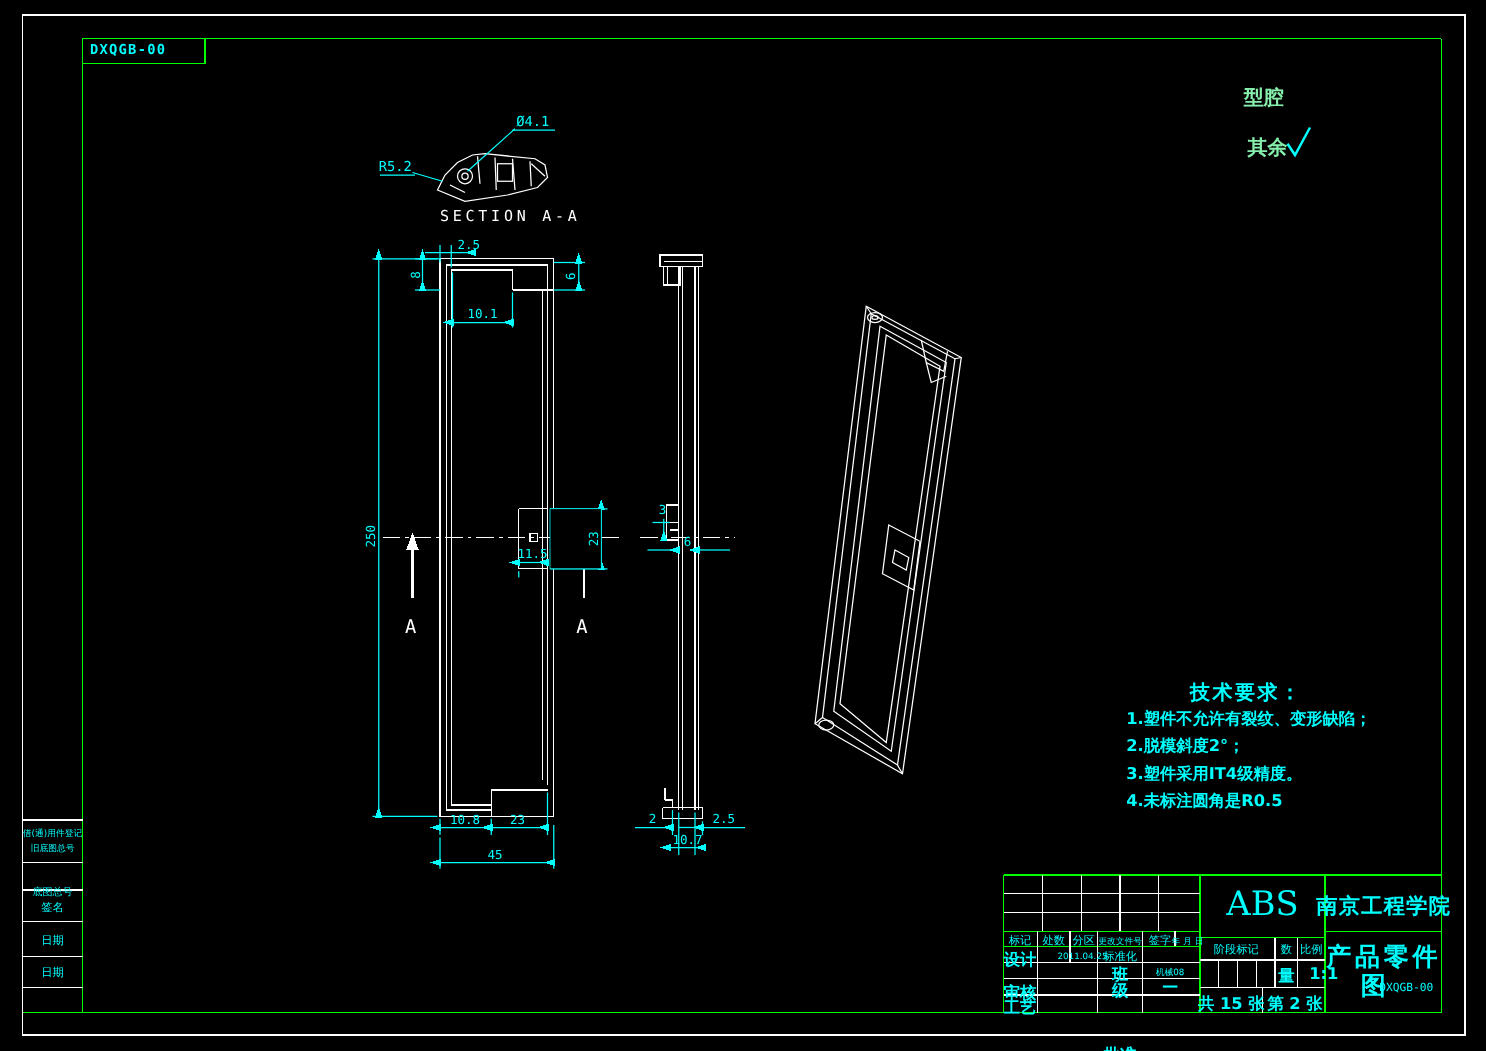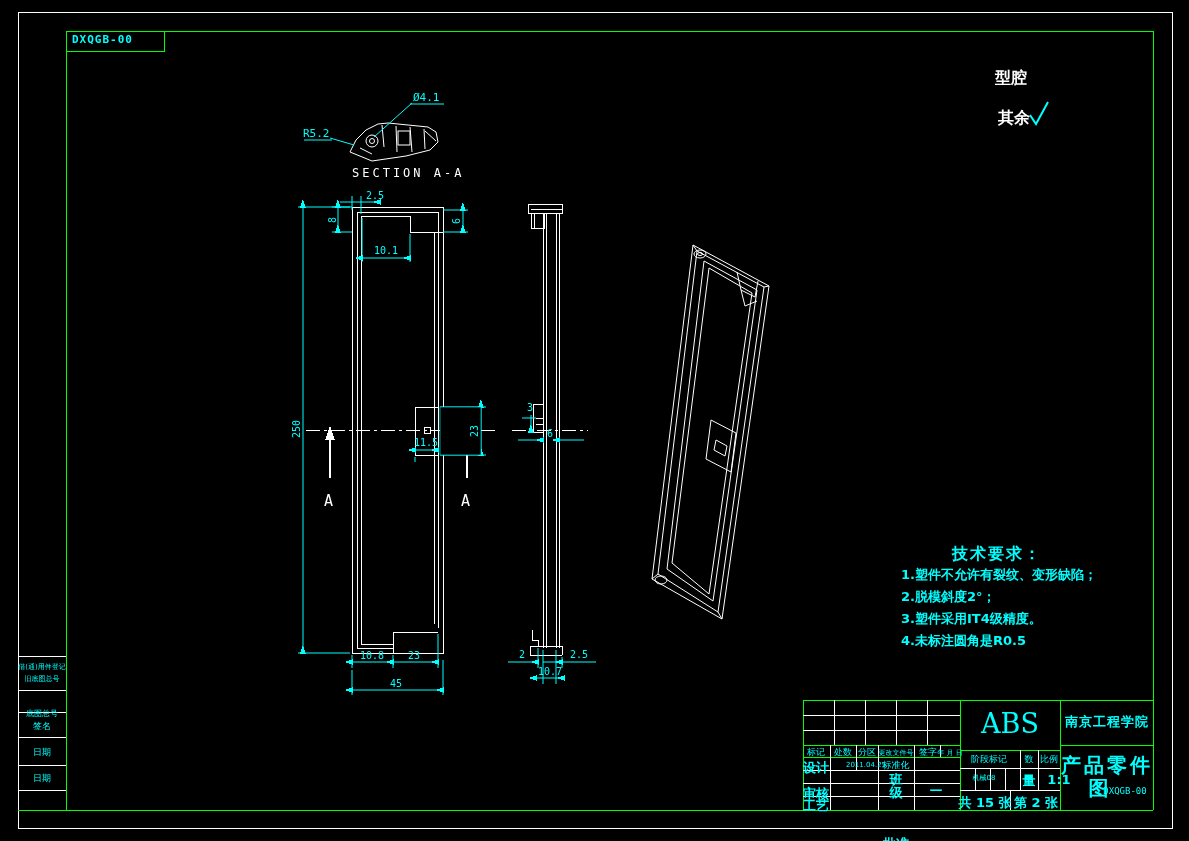--- a/index.html
+++ b/index.html
@@ -5,27 +5,27 @@
   html,body{margin:0;padding:0;background:#111;}
   .page{position:relative;width:1189px;height:841px;background:#000;overflow:hidden;
         font-family:"DejaVu Sans","Liberation Sans",sans-serif;}
   svg{position:absolute;left:0;top:0;}
   .txt{position:absolute;white-space:nowrap;}
   .big-title{left:16px;top:10px;font-size:47px;font-weight:bold;color:#ffff00;
              font-family:"DejaVu Serif","Liberation Serif",serif;letter-spacing:2px;}
   .big-title .cjk{letter-spacing:14px;margin-left:10px;}
   .frame-tag{left:72px;top:33px;font-size:11px;font-weight:bold;color:#00ffff;
              font-family:"DejaVu Sans Mono",monospace;letter-spacing:1px;}
-  .corner-lbl{font-size:16px;color:#ffffff;font-weight:bold;}
+  .corner-lbl{font-size:16px;color:#86efac;font-weight:bold;}
   .tech-title{left:952px;top:544px;font-size:16px;font-weight:bold;color:#00ffff;letter-spacing:2px;}
   .tech-item{left:901px;font-size:13px;font-weight:bold;color:#00ffff;}
   .tb-txt{position:absolute;color:#00ffff;white-space:nowrap;transform:translateX(-50%);}
   .strip-txt{position:absolute;color:#00ffff;font-size:7px;white-space:nowrap;transform:translateX(-50%);}
   .abs-cell{font-size:27px;font-family:"DejaVu Serif","Liberation Serif",serif;font-weight:normal;}
-  .school{font-size:13px;font-weight:bold;letter-spacing:1px;}
+  .school{font-size:17px;font-weight:bold;letter-spacing:1px;}
   .dwg-title{font-size:20px;font-weight:bold;letter-spacing:3px;}
   .sm{font-size:9px;}
   .xs{font-size:7px;}
   .md{font-size:13px;font-weight:bold;}
 </style>
 </head>
 <body>
 
 <div class="page">
 
@@ -288,21 +288,21 @@
 <div class="tb-txt sm" style="left:843px;top:746px;">处数</div>
 <div class="tb-txt sm" style="left:867px;top:746px;">分区</div>
 <div class="tb-txt xs" style="left:896px;top:748px;">更改文件号</div>
 <div class="tb-txt sm" style="left:928px;top:746px;">签字</div>
 <div class="tb-txt xs" style="left:950px;top:748px;">年 月 日</div>
 
 <div class="tb-txt md" style="left:816px;top:759px;">设计</div>
 <div class="tb-txt xs" style="left:866px;top:761px;text-align:right;">2011.04.25</div>
 <div class="tb-txt sm" style="left:896px;top:759px;">标准化</div>
 <div class="tb-txt md" style="left:896px;top:771px;">班</div>
-<div class="tb-txt xs" style="left:936px;top:773px;margin-left:48px;">机械08</div>
+<div class="tb-txt xs" style="left:936px;top:773px;">机械08</div>
 <div class="tb-txt md" style="left:816px;top:785px;">审核</div>
 <div class="tb-txt md" style="left:896px;top:784px;">级</div>
 <div class="tb-txt md" style="left:936px;top:782px;">—</div>
 <div class="tb-txt md" style="left:816px;top:797px;">工艺</div>
 <div class="tb-txt md" style="left:896px;top:797px;margin-top:38px;">批准</div>
 
 <div class="tb-txt abs-cell" style="left:1010px;top:708px;">ABS</div>
 <div class="tb-txt sm" style="left:989px;top:753px;">阶段标记</div>
 <div class="tb-txt sm" style="left:1029px;top:753px;">数</div>
 <div class="tb-txt sm" style="left:1049px;top:753px;">比例</div>

